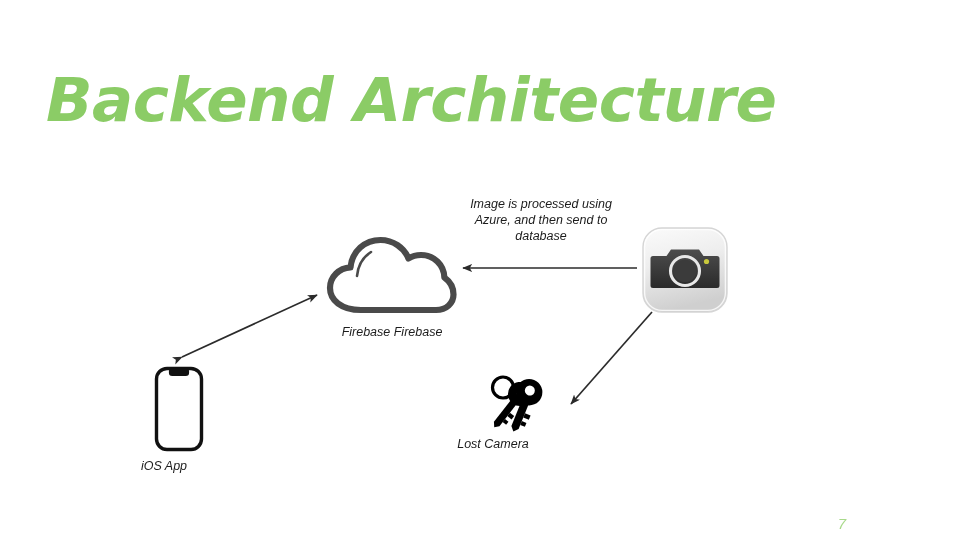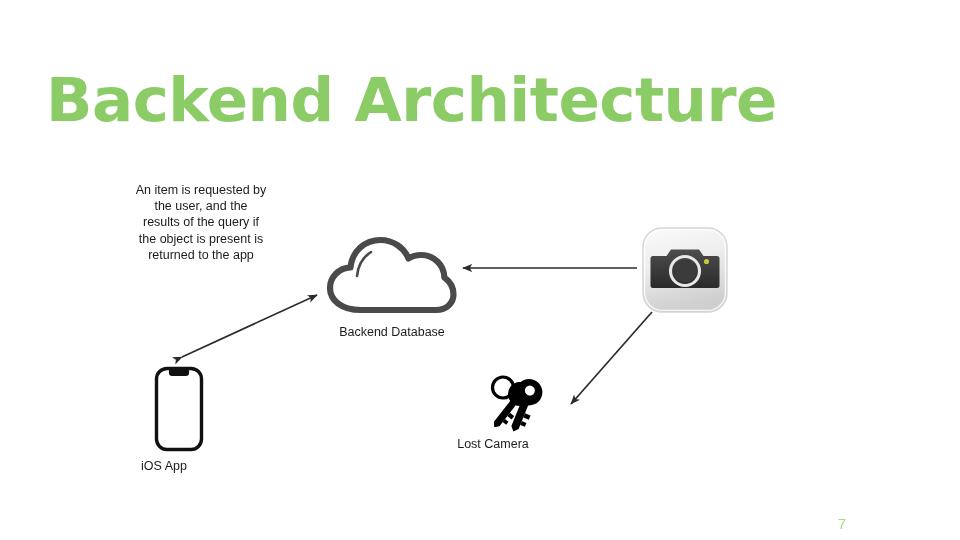--- a/index.html
+++ b/index.html
@@ -15,20 +15,21 @@
     font-family: "Liberation Sans", sans-serif;
     background: #ffffff;
   }
 
   #slide {
     position: absolute;
     left: 0; top: 0;
     width: 864px;
     height: 540px;
     background: #ffffff;
+    font-style: italic;
   }
 
   
   #slide-title {
     position: absolute;
     left: 46px;
     top: 64px;
     width: 830px;
     font-size: 61px;
     line-height: 72px;
@@ -156,21 +157,21 @@
                C8 45 17 36 28.5 35.4
                C30 19 43 8 58.5 8
                C71 8 82 15.5 86.5 26.5
                C90 24.2 94.5 23 99 23
                C112 23 122 33 122.4 45.6
                C128 49.6 131.5 56 131.5 62.5
                C131.5 71 124.5 78 114 78 Z" fill="none" stroke="#4a4a4a" stroke-width="6.2" stroke-linejoin="round" stroke-linecap="round"></path>
       <path d="M35 44 C36 33 41 25 49 20" fill="none" stroke="#4a4a4a" stroke-width="2.6" stroke-linecap="round"></path>
     </svg>
   </div>
-  <div class="anno" id="label-firebase">Backend Database</div>
+  <div class="anno" id="label-firebase">Firebase Firebase</div>
 
   <div class="icon-wrap" id="icon-phone">
     <svg width="54" height="90" viewBox="0 0 54 90" xmlns="http://www.w3.org/2000/svg">
       <rect x="4.5" y="4.5" width="45" height="81" rx="10.5" ry="10.5" fill="#ffffff" stroke="#111111" stroke-width="3.4"></rect>
       <path d="M19.5 4.8 h15 a2.6 2.6 0 0 1 2.6 2.6 v1.3
                a3.3 3.3 0 0 1 -3.3 3.3 h-13.6
                a3.3 3.3 0 0 1 -3.3 -3.3 v-1.3
                a2.6 2.6 0 0 1 2.6 -2.6 z" fill="#111111"></path>
     </svg>
   </div>
@@ -209,19 +210,19 @@
                a2.5 2.5 0 0 1 2.5 2.5 v27 a2.5 2.5 0 0 1 -2.5 2.5
                h-64 a2.5 2.5 0 0 1 -2.5 -2.5 v-27 a2.5 2.5 0 0 1 2.5 -2.5 z" fill="url(#camBody)"></path>
 
       <circle cx="44" cy="45" r="14.5" fill="none" stroke="#e8e8e8" stroke-width="3.1"></circle>
       <circle cx="44" cy="45" r="11.2" fill="#3b3b3b"></circle>
 
       <circle cx="65.5" cy="35.5" r="2.6" fill="#c8c83c"></circle>
     </svg>
   </div>
 
-  <div class="anno" id="text-app-query">An item is requested by the user, and the results of the query if the object is present is returned to the app</div>
-
+
+  <div class="anno" id="text-azure">Image is processed using Azure, and then send to database</div>
 
 
   <div id="page-number">7</div>
 
 </div>
 
 </body></html>

